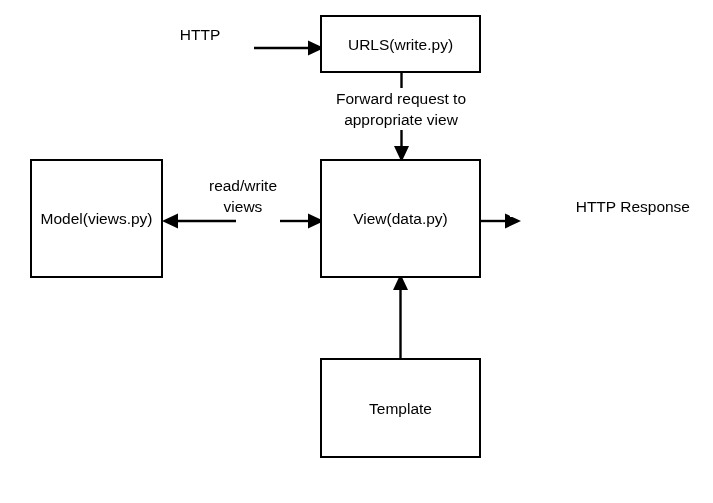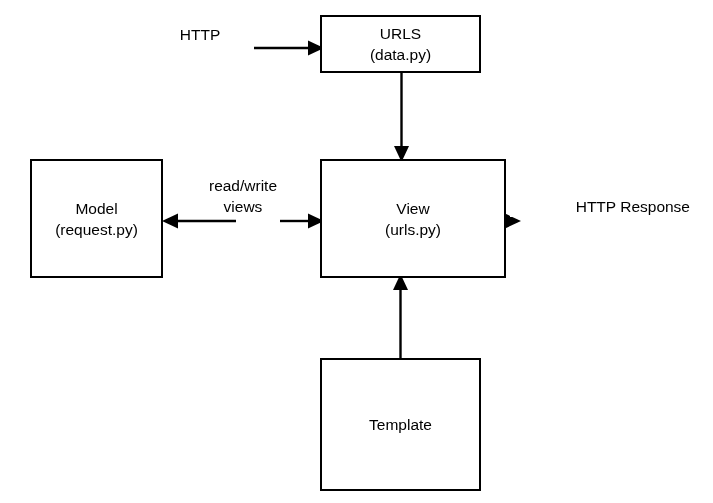--- a/index.html
+++ b/index.html
@@ -17,21 +17,20 @@
     height: 503px;
     background: #ffffff;
     overflow: hidden;
   }
   .node {
     position: absolute;
     box-sizing: border-box;
     background: #ffffff;
     border: 2.5px solid #000000;
     display: flex;
-    flex-direction: column;
     align-items: center;
     justify-content: center;
     text-align: center;
     font-size: 15.5px;
     line-height: 21px;
     z-index: 3;
   }
   .node .line2 { white-space: nowrap; }
   .label {
     position: absolute;
@@ -47,22 +46,22 @@
     position: absolute;
     z-index: 2;
     overflow: visible;
   }
   .edge line { stroke: #000000; stroke-width: 2.4px; }
   .edge polygon { fill: #000000; }
 
   
   #node-urls      { left: 320px; top: 15px;  width: 161px; height: 58px; }
   #node-model     { left: 30px;  top: 159px; width: 133px; height: 119px; align-items: center; }
-  #node-view      { left: 320px; top: 159px; width: 186px; height: 119px; }
-  #node-template  { left: 320px; top: 358px; width: 161px; height: 133px; }
+  #node-view      { left: 320px; top: 159px; width: 161px; height: 119px; }
+  #node-template  { left: 320px; top: 358px; width: 161px; height: 100px; }
 
   
   #label-http-request  { left: 150px; top: 24px;  width: 100px; }
   #label-forward       { left: 311px; top: 88px;  width: 180px; }
   #label-readwrite     { left: 188px; top: 175px; width: 110px; }
   #label-http-response { left: 510px; top: 196px; width: 180px; text-align: right; }
 
   
   #edge-request-to-urls { left: 250px; top: 37px;  width: 76px;  height: 22px; }
   #edge-urls-to-view    { left: 390px; top: 70px;  width: 24px;  height: 94px; }
@@ -101,41 +100,45 @@
     <polygon points="28,4.5 44,12 28,19.5"></polygon>
   </svg>
 
   <svg id="edge-template-to-view" class="edge" viewBox="0 0 24 92">
     <line x1="11.5" y1="92" x2="11.5" y2="18"></line>
     <polygon points="4,18 19,18 11.5,2"></polygon>
   </svg>
 
   <div id="node-urls" class="node">
     <span class="line1">URLS</span>
-    <span class="line2">(data.py)</span>
+    <span class="line2">(write.py)</span>
   </div>
 
   <div id="node-model" class="node">
     <span class="line1">Model</span>
-    <span class="line2">(request.py)</span>
+    <span class="line2">(views.py)</span>
   </div>
 
   <div id="node-view" class="node">
     <span class="line1">View</span>
-    <span class="line2">(urls.py)</span>
+    <span class="line2">(data.py)</span>
   </div>
 
   <div id="node-template" class="node">
     <span class="line1">Template</span>
   </div>
 
   <div id="label-http-request" class="label">
     <span class="l">HTTP</span>
   </div>
 
+  <div id="label-forward" class="label">
+    <span class="l">Forward request to</span>
+    <span class="l">appropriate view</span>
+  </div>
 
   <div id="label-readwrite" class="label">
     <span class="l">read/write</span>
     <span class="l">views</span>
   </div>
 
   <div id="label-http-response" class="label">
     <span class="l">HTTP Response</span>
   </div>
 

